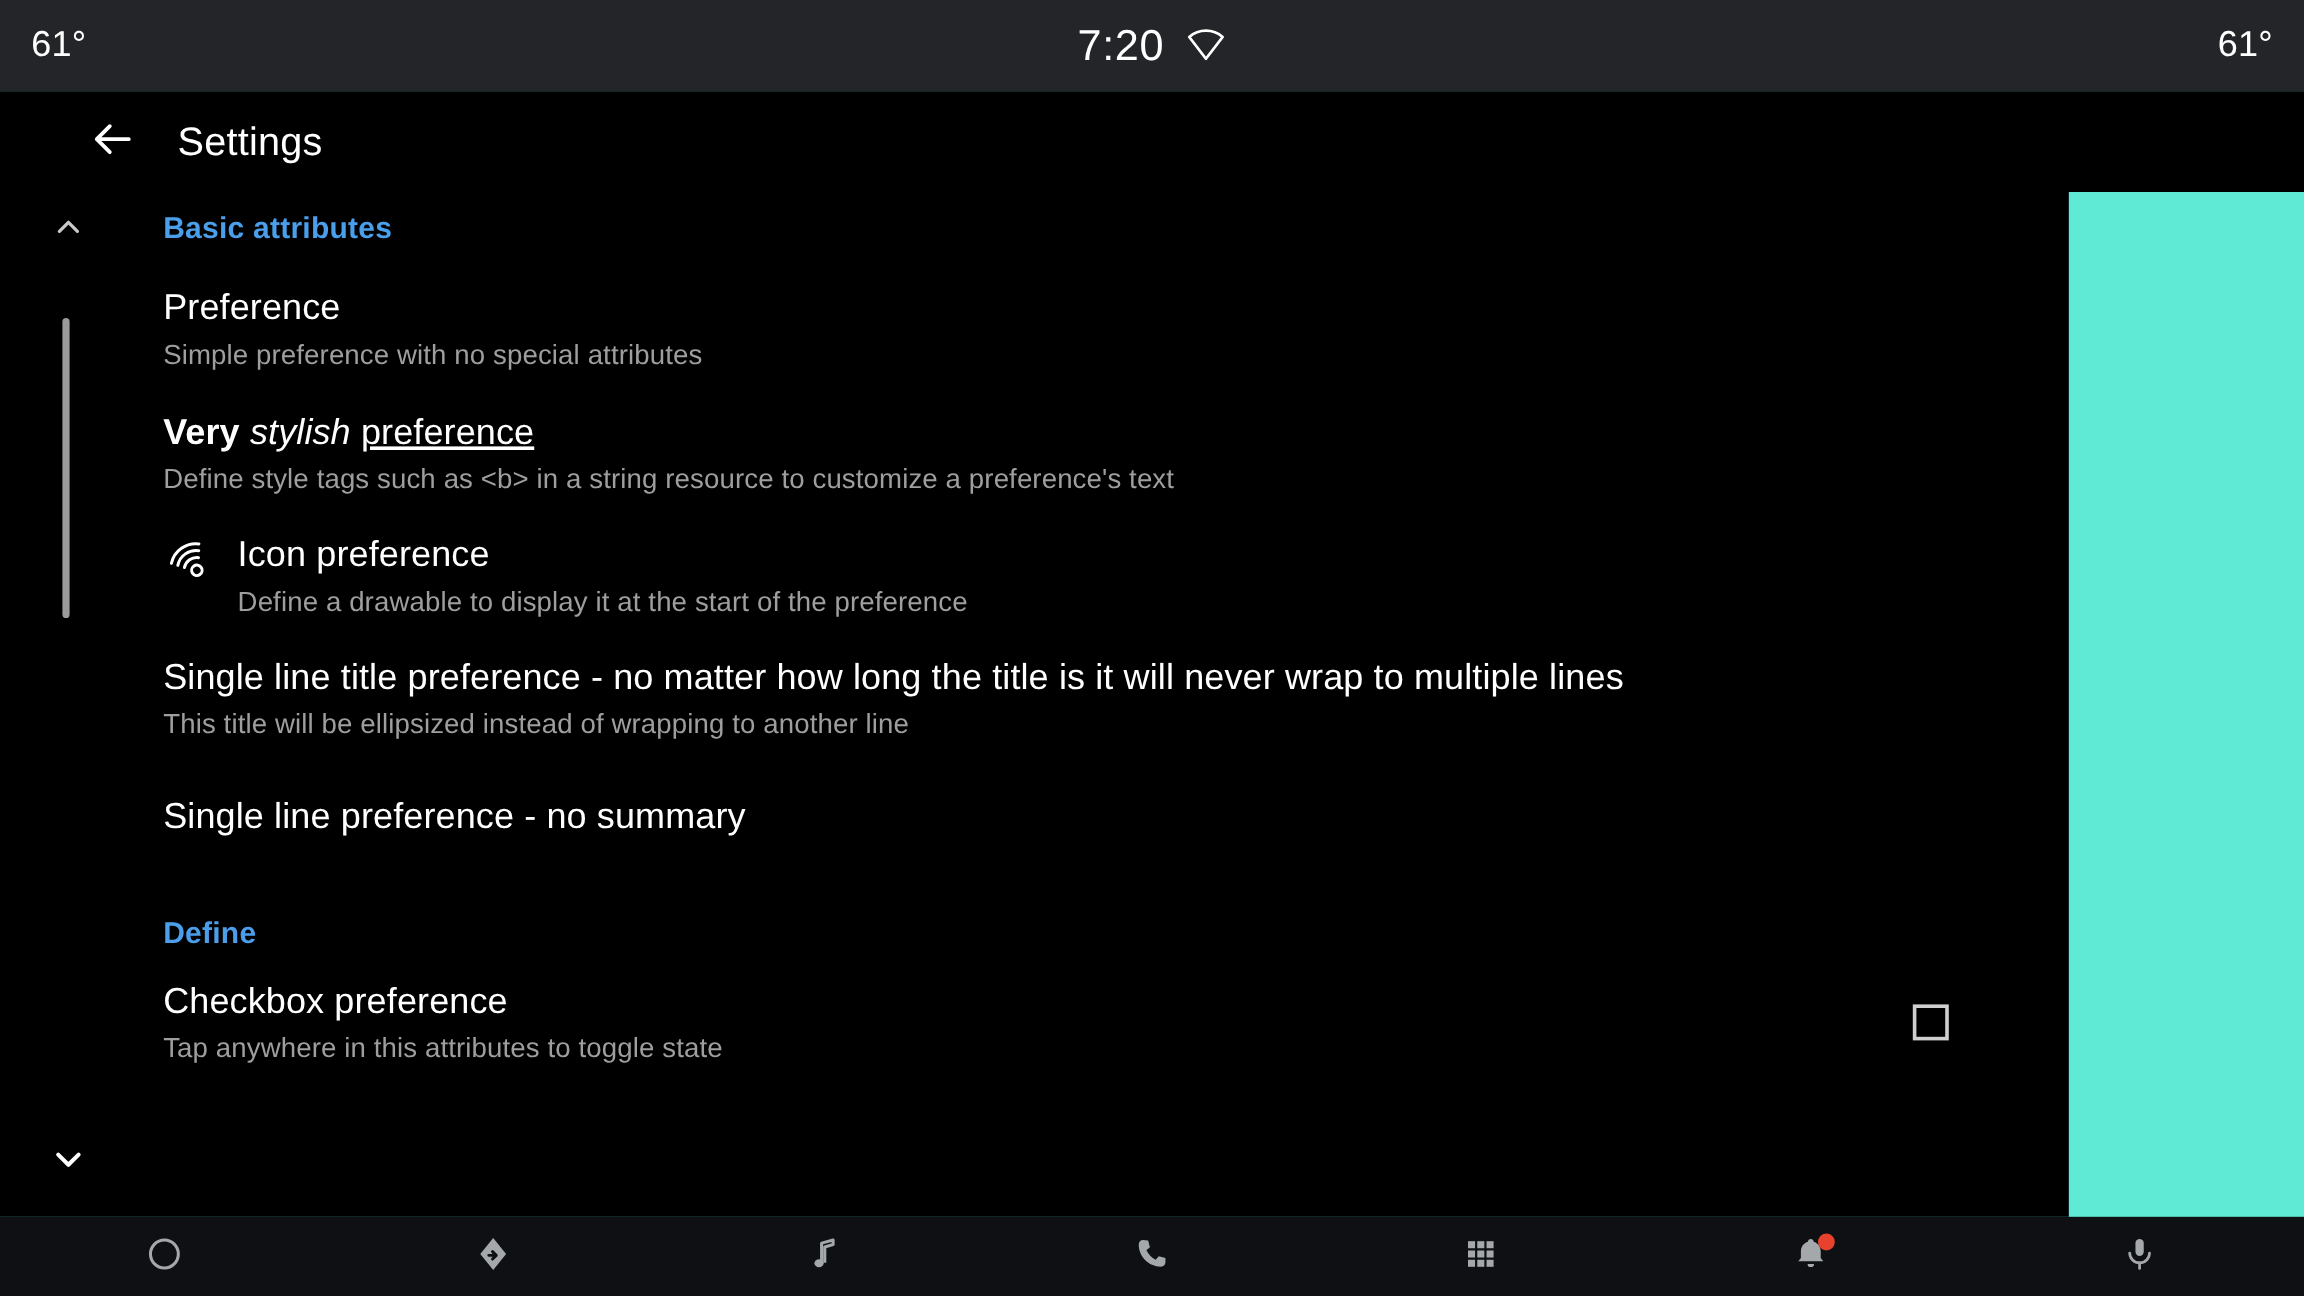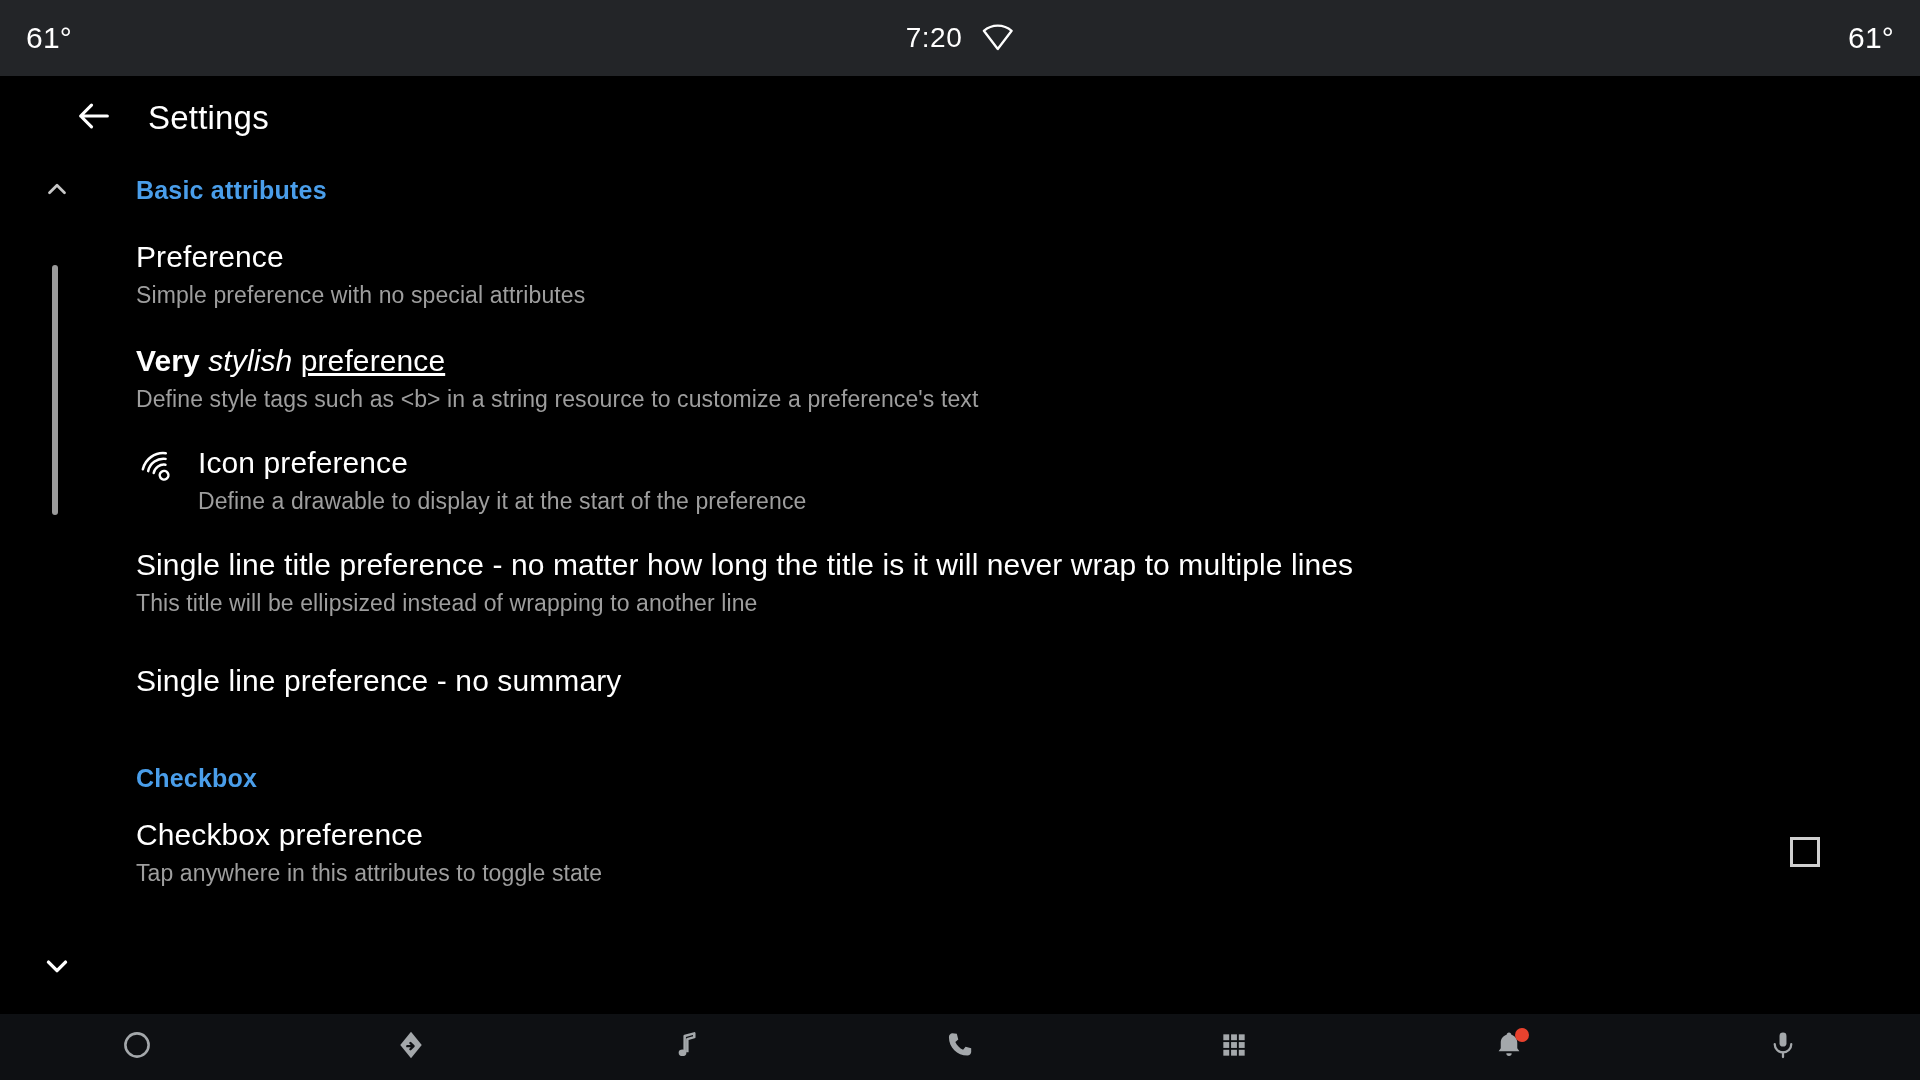--- a/index.html
+++ b/index.html
@@ -14,40 +14,40 @@
   
   .status-bar{
     position:absolute; top:0; left:0; width:1920px; height:76px;
     background:#232528;
     display:flex; align-items:center; justify-content:space-between;
     padding:0 26px;
   }
   .status-temp{ color:#ffffff; font-size:30px; letter-spacing:.2px; }
   .status-center{ display:flex; align-items:center; gap:18px;
     position:absolute; left:50%; transform:translateX(-50%); }
-  .status-clock{ color:#ffffff; font-size:28px; letter-spacing:.5px; }
+  .status-clock{ color:#ffffff; font-size:36px; letter-spacing:.5px; }
   .wifi-ico{ display:block; }
 
   
   .toolbar{
     position:absolute; top:76px; left:0; width:1920px; height:84px;
     display:flex; align-items:center; background:#000;padding-left:36px;
   }
   .back-btn{
     width:64px; height:64px; margin-left:26px;
     display:flex; align-items:center; justify-content:center;
     cursor:pointer; border-radius:50%;
   }
   .toolbar-title{
     color:#ffffff; font-size:33px; margin-left:22px; letter-spacing:.2px;
   }
 
   
   .scroll-area{
-    position:absolute; top:160px; left:0; width:1920px; height:854px;
+    position:absolute; top:160px; left:0; width:1724px; height:854px;
     background:#000; overflow:hidden;
   }
   
   .cat-header{
     display:flex; align-items:center; height:52px;
   }
   .cat-title{
     color:#4a9eea; font-size:25px; font-weight:bold; margin-left:136px;
     letter-spacing:.2px;
   }
@@ -207,21 +207,21 @@
 
       <div class="pref" style="margin-top:44px;">
         <div class="pref-texts">
           <div class="pref-title single">Single line preference - no summary</div>
         </div>
       </div>
     </div>
 
     <div style="margin-top:52px;">
       <div class="cat-header">
-        <div class="cat-title">Checkbox</div>
+        <div class="cat-title">Define</div>
       </div>
 
       <div class="pref" style="margin-top:12px;">
         <div class="pref-texts">
           <div class="pref-title">Checkbox preference</div>
           <div class="pref-sum">Tap anywhere in this attributes to toggle state</div>
         </div>
         <div class="pref-widget">
           <div class="checkbox-box"></div>
         </div>

